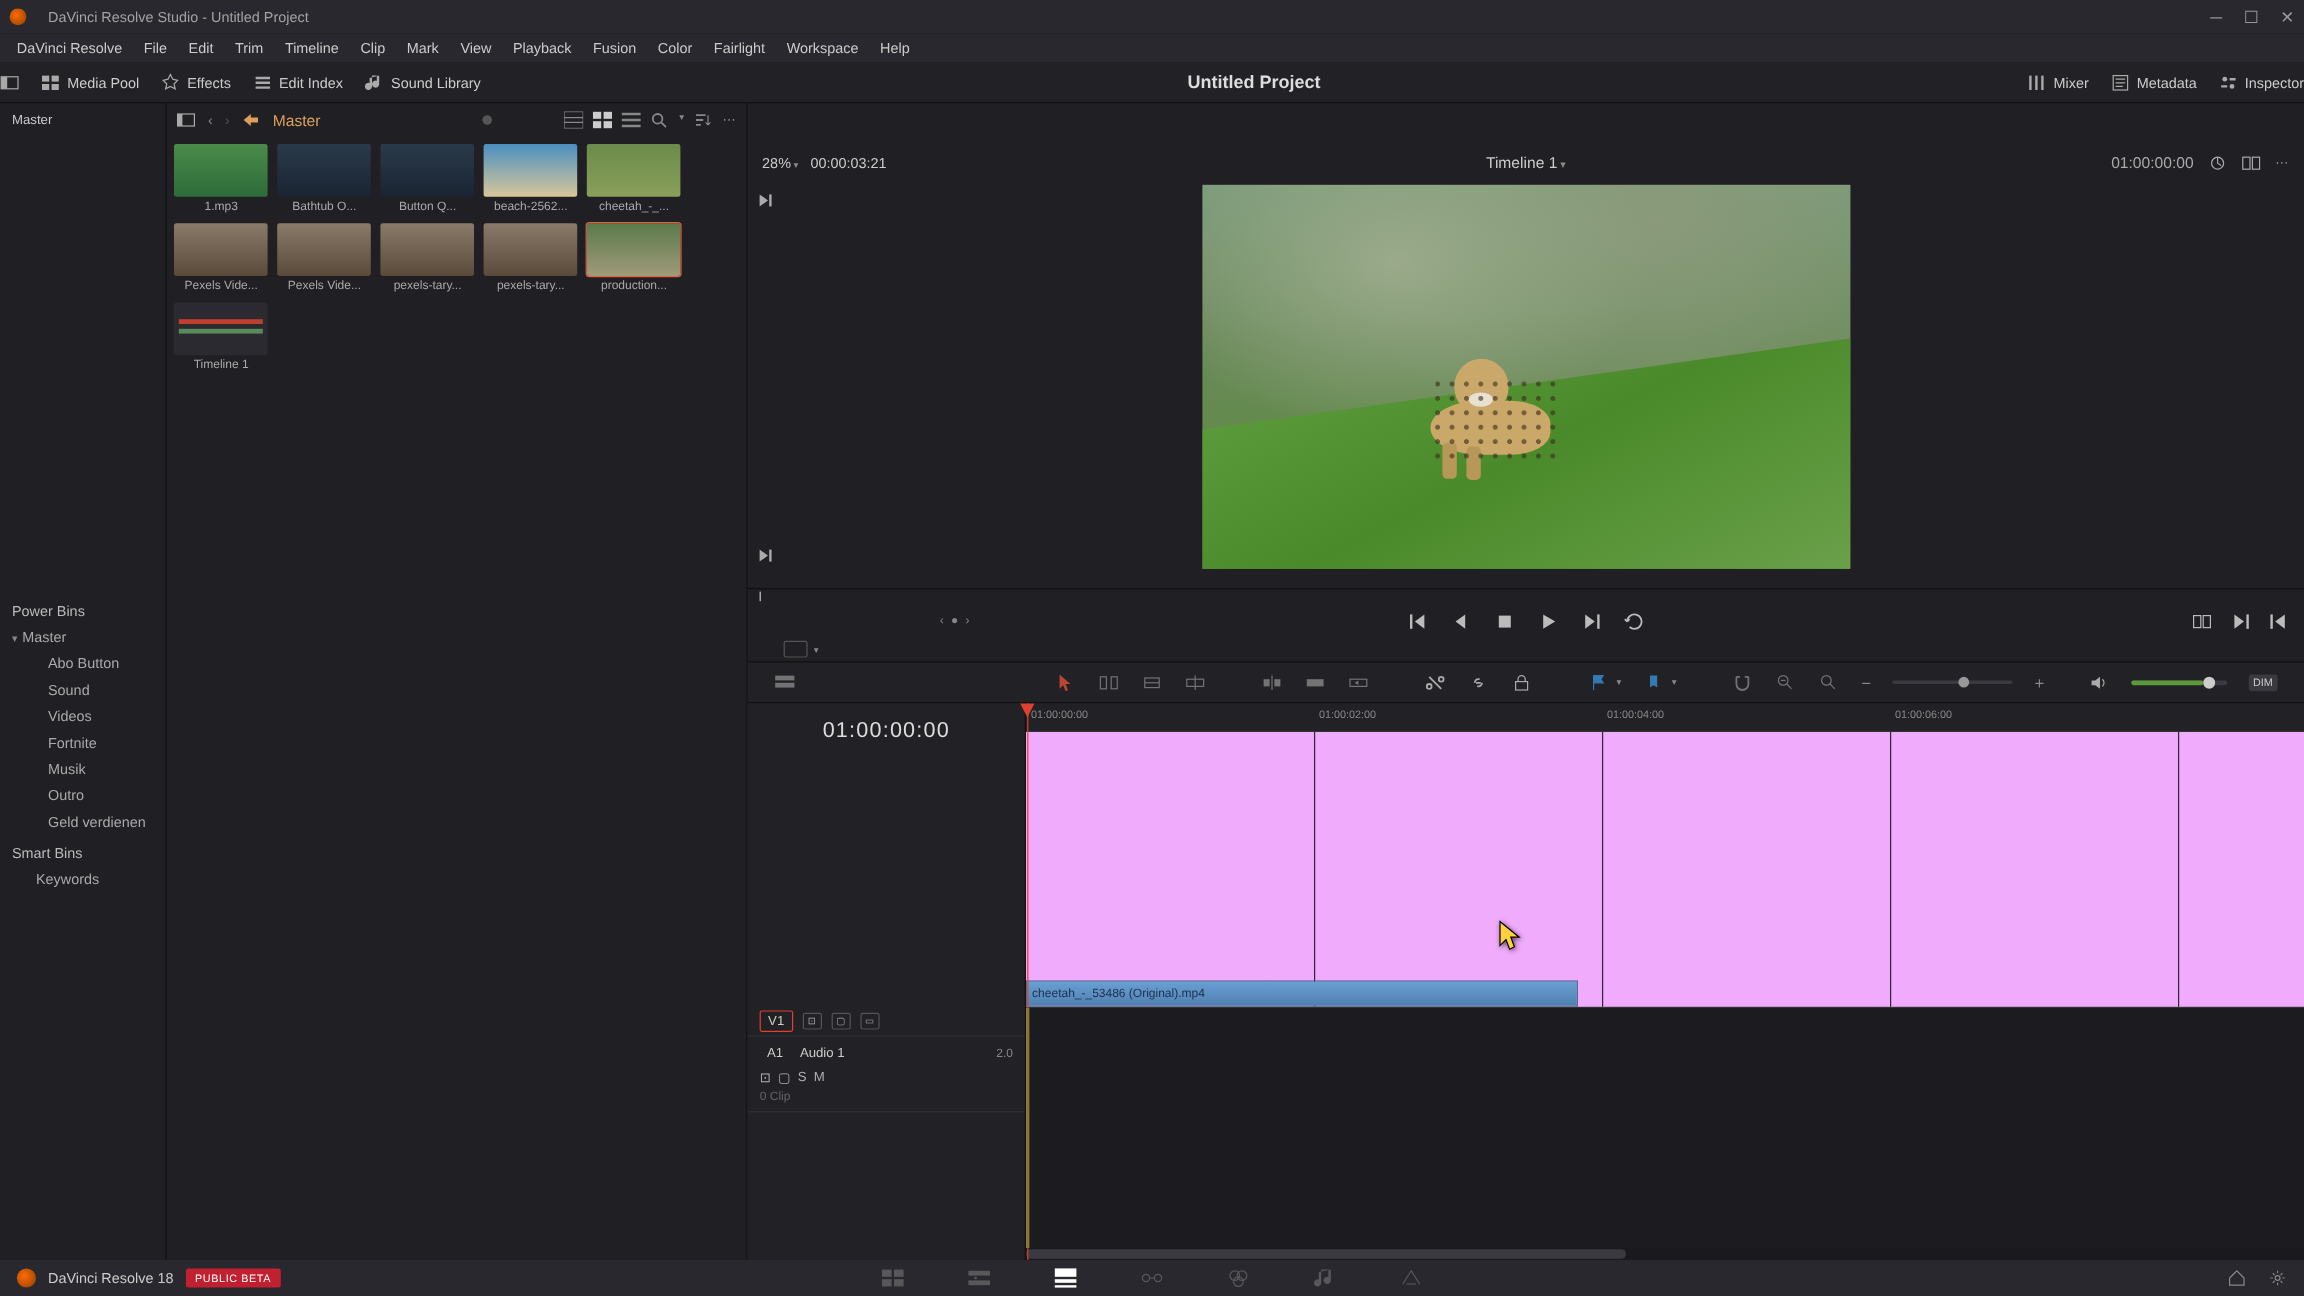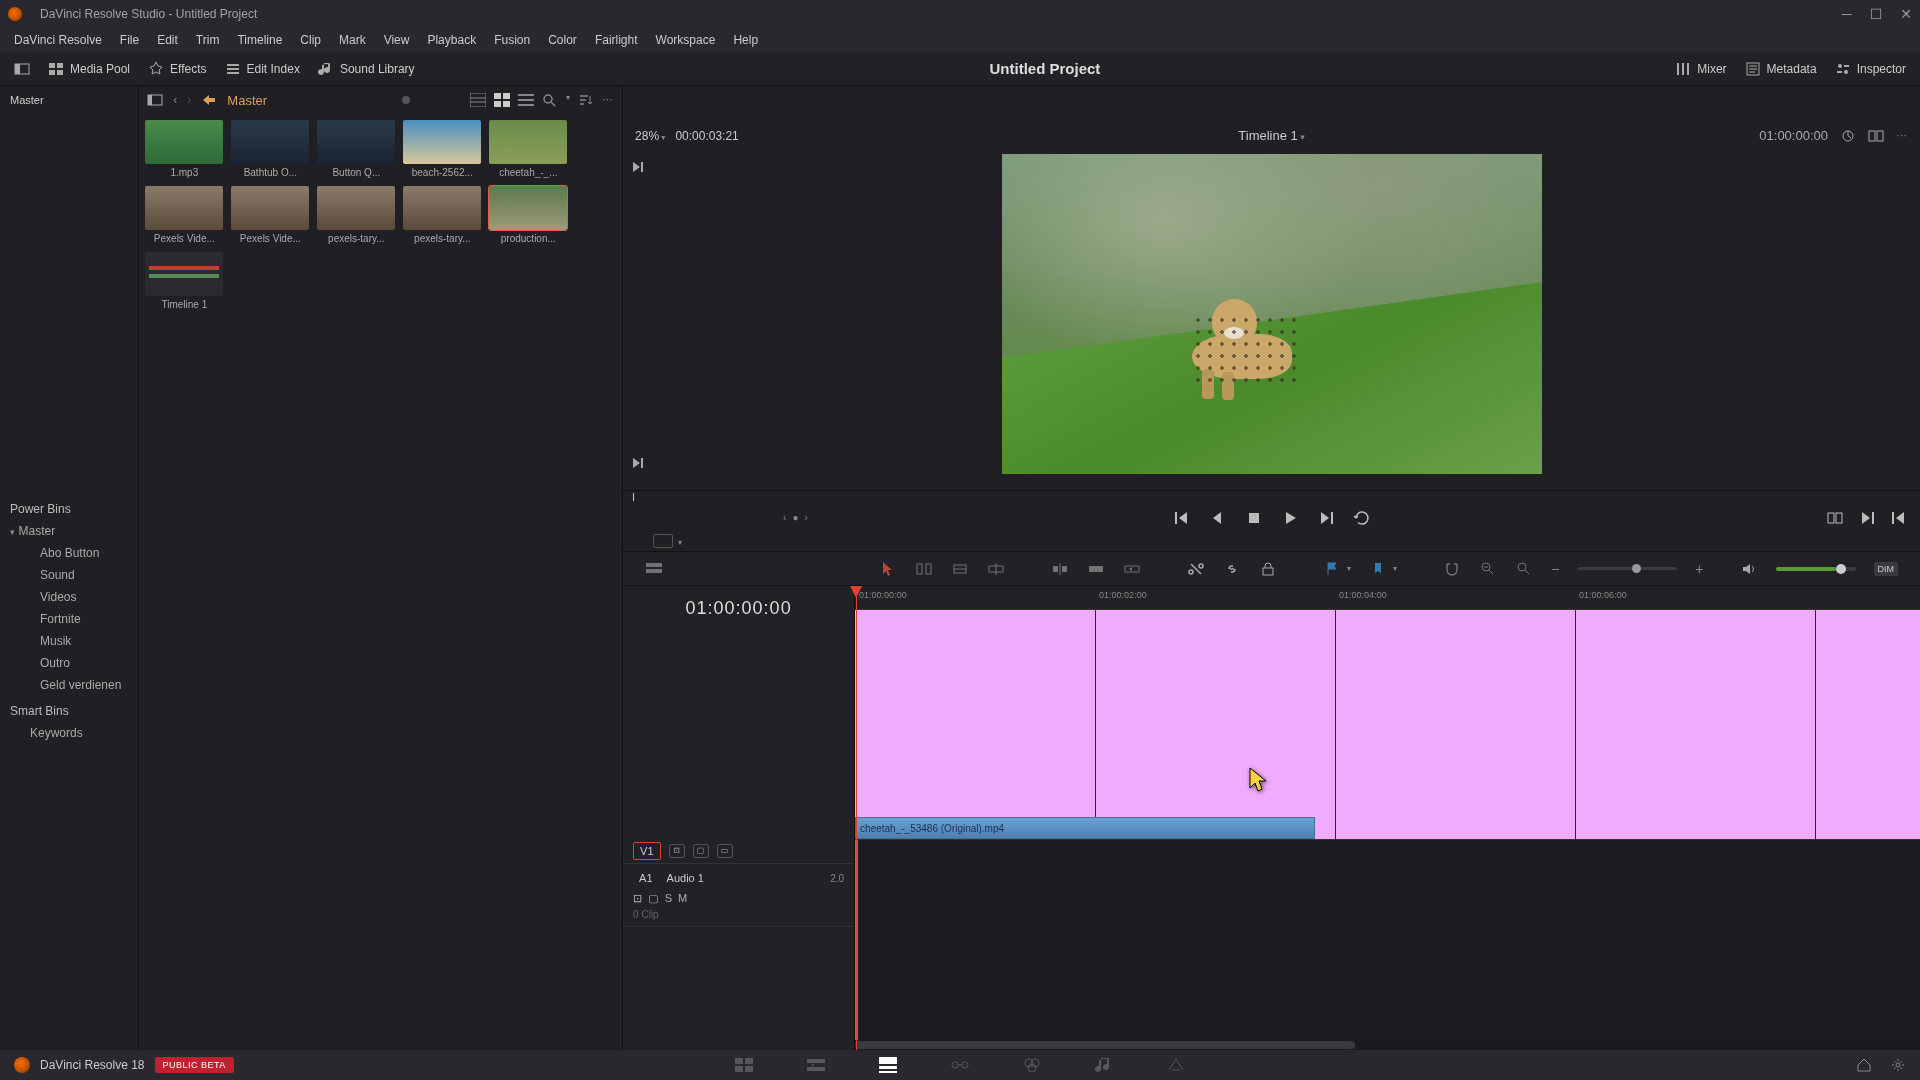--- a/index.html
+++ b/index.html
@@ -11,21 +11,21 @@
 .titlebar .logo { width: 14px; height: 14px; border-radius: 50%; background: radial-gradient(circle at 40% 40%, #ff6b00, #8b3d00); }
 .titlebar .title { font-size: 12px; color: #a3a3a3; margin-left: 12px; }
 .titlebar .wincontrols { display: flex; gap: 18px; align-items: center; }
 .titlebar .wincontrols span { font-size: 14px; color: #999; cursor: pointer; }
 
 
 .menubar { background: #28282e; height: 24px; display: flex; align-items: center; padding: 0 6px; gap: 2px; }
 .menubar .menuitem { padding: 3px 8px; font-size: 12px; color: #ccc; cursor: pointer; }
 
 
-.toolbar { background: #212126; height: 34px; display: flex; align-items: center; padding: 0 14px; justify-content: space-between; border-bottom: 1px solid #111; }
+.toolbar { background: #212126; height: 34px; display: flex; align-items: center; padding: 0 0; justify-content: space-between; border-bottom: 1px solid #111; }
 .toolbar .group { display: flex; align-items: center; gap: 18px; }
 .toolbar .iconbtn { display: flex; align-items: center; gap: 6px; font-size: 12px; color: #ccc; cursor: pointer; }
 .toolbar .projtitle { font-size: 15px; font-weight: 600; color: #ddd; }
 .icon-svg { width: 16px; height: 16px; fill: #aaa; }
 
 
 .main { display: flex; height: calc(100% - 28px - 24px - 34px - 30px); }
 
 
 .leftpanel { width: 152px; background: #1f1f24; display: flex; flex-direction: column; border-right: 1px solid #111; }

